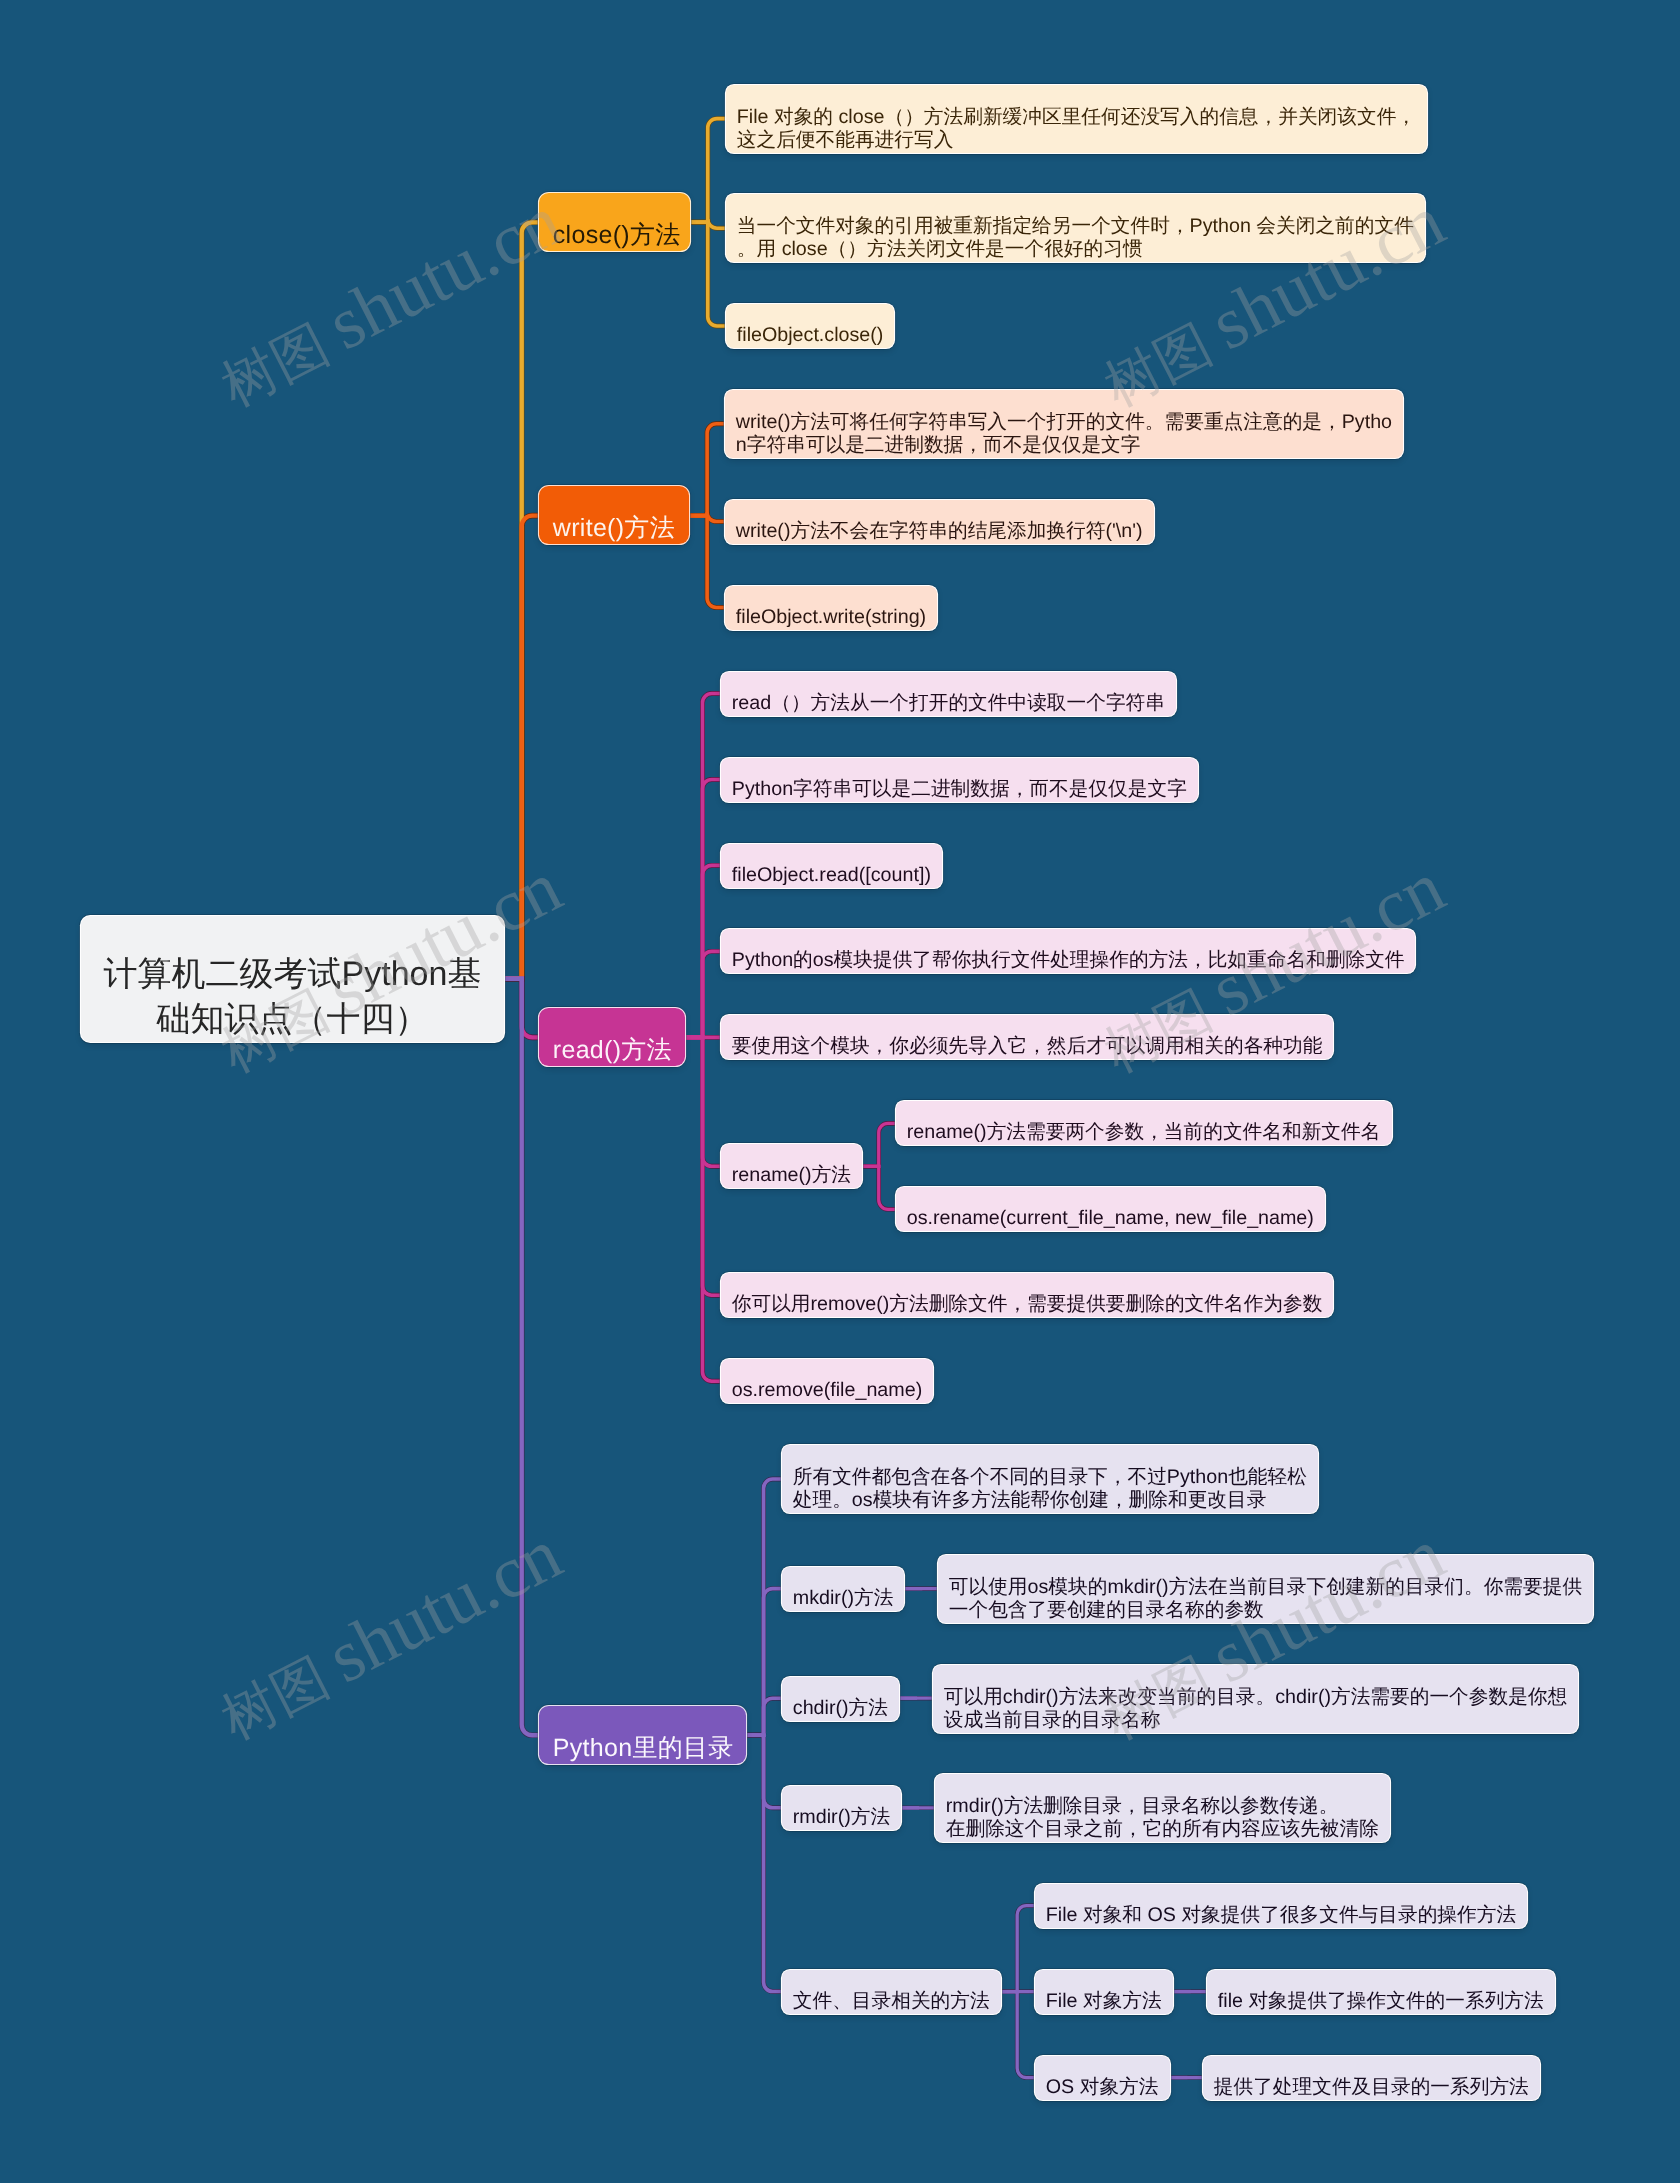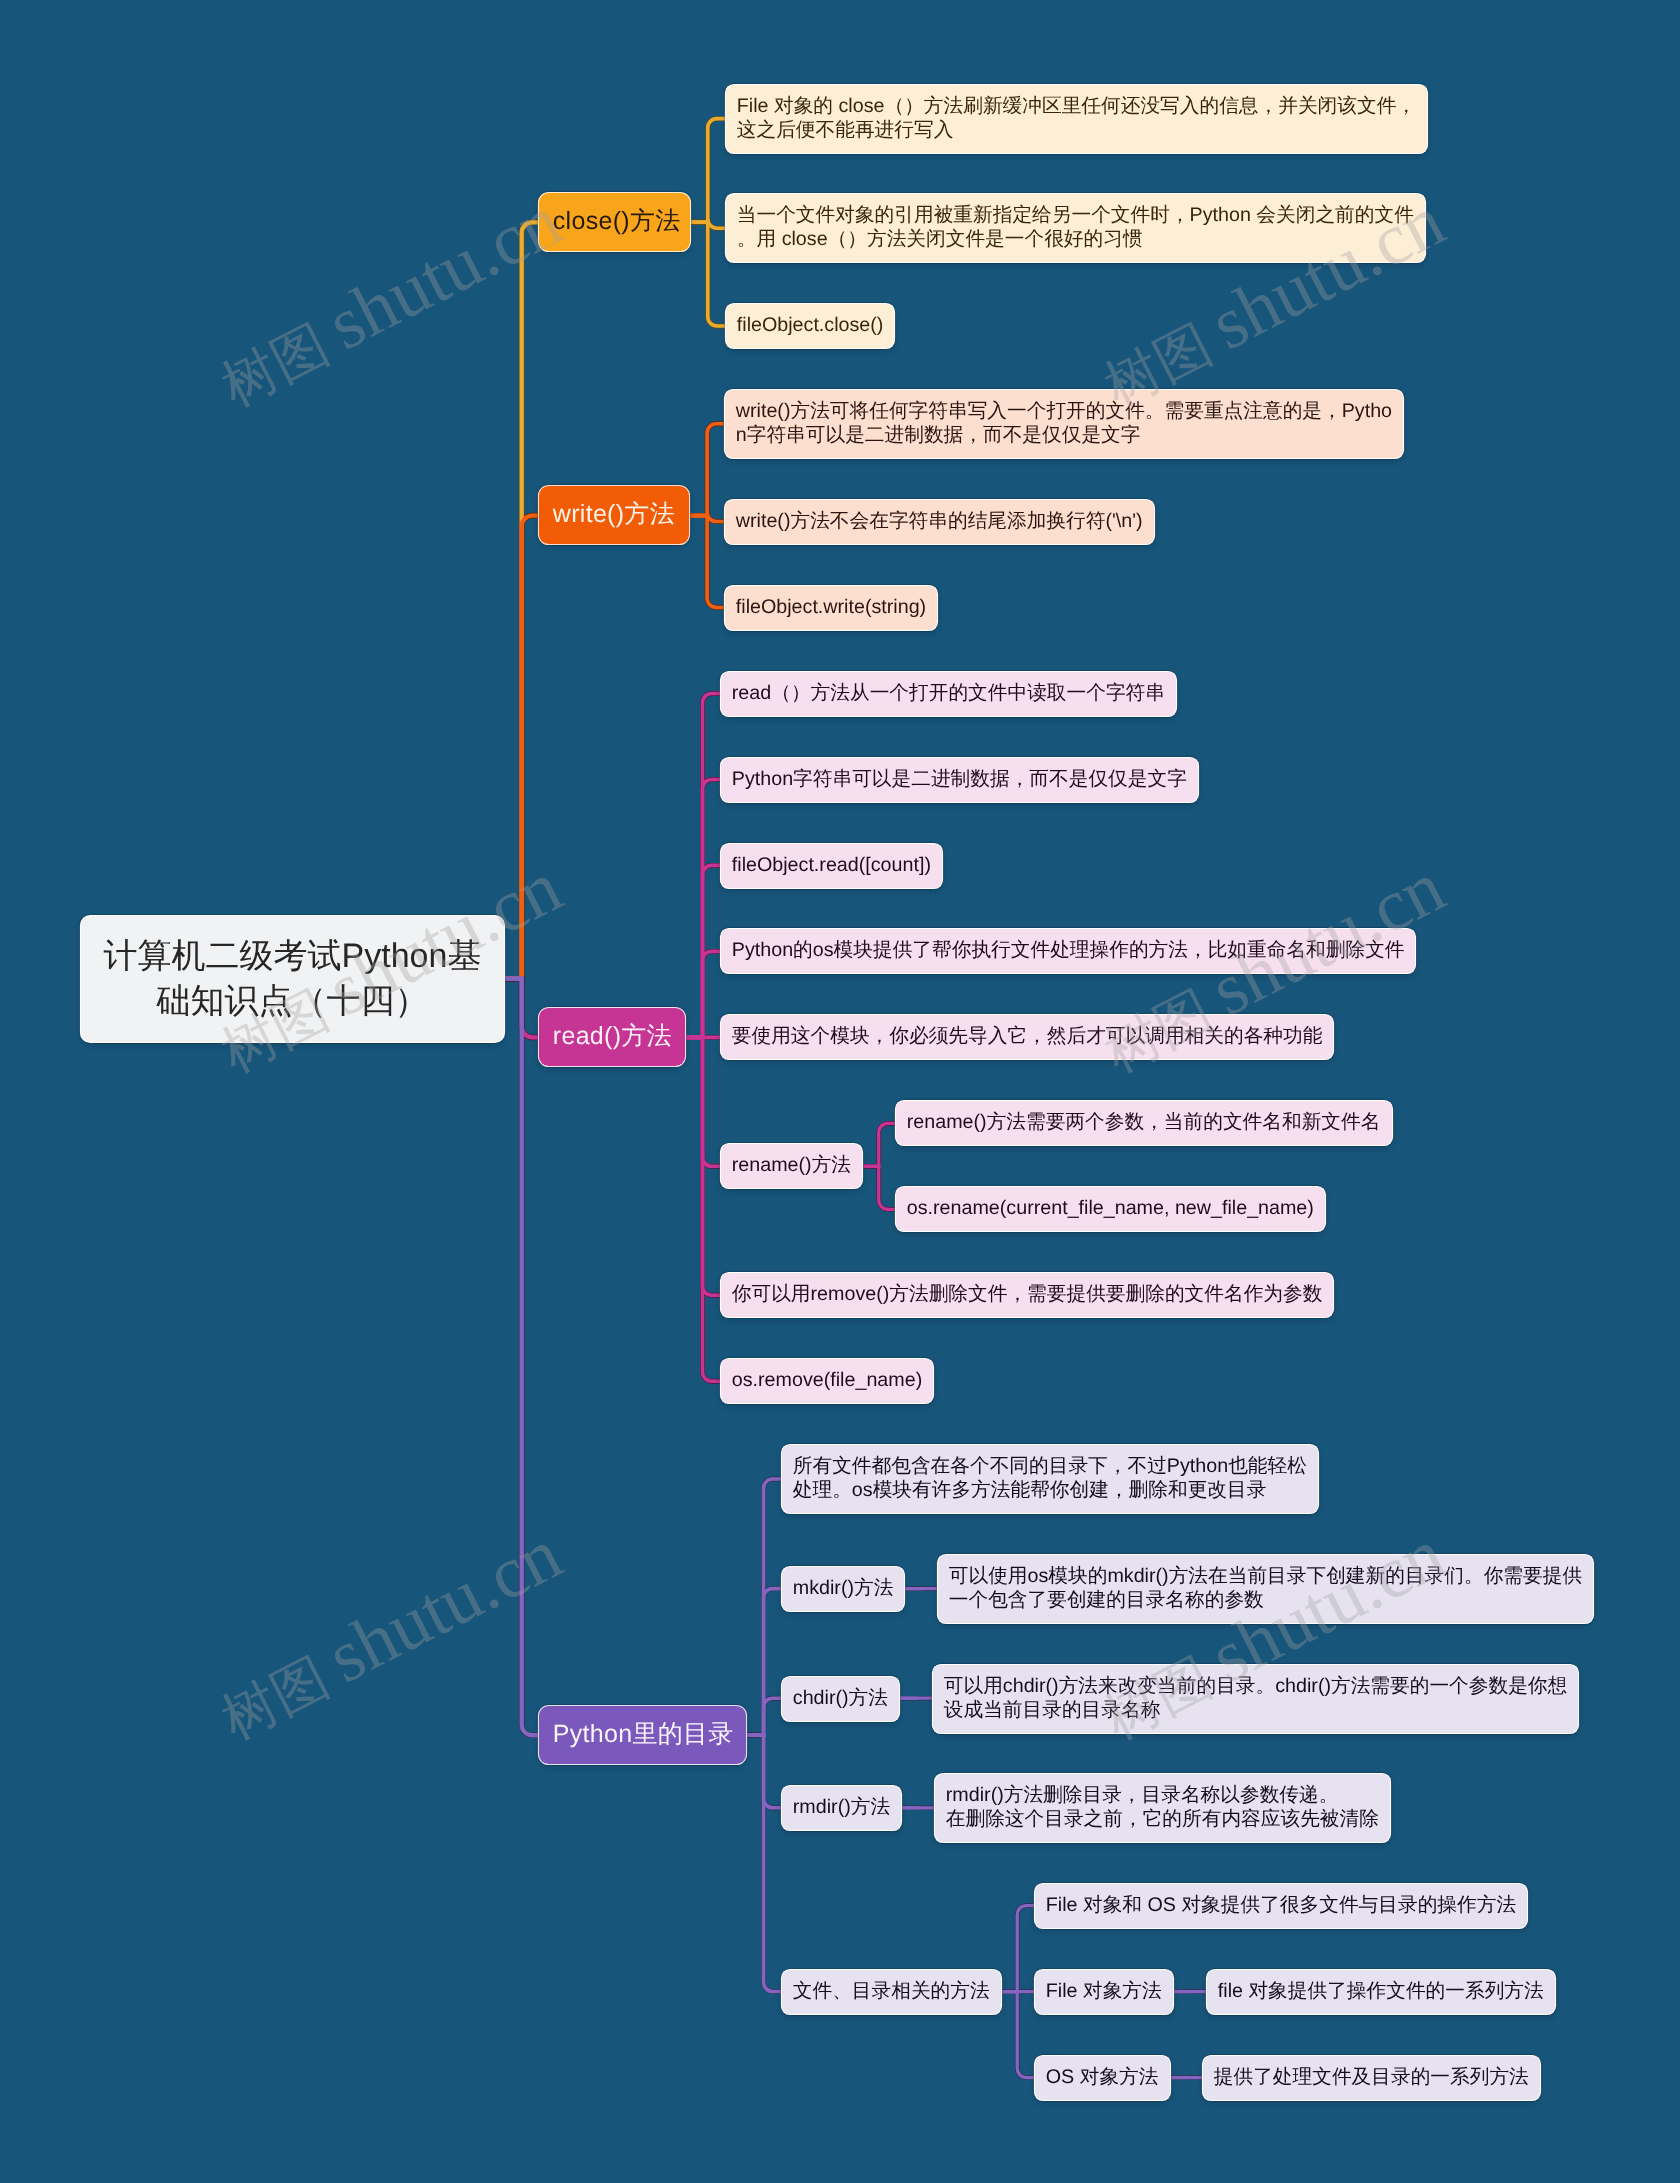--- a/index.html
+++ b/index.html
@@ -2,21 +2,21 @@
 <html style="font-size:10.5px"><head>
 <meta charset="utf-8">
 <style>
   html,body{margin:0;padding:0;}
   body{width:1680px;height:2183px;background:#17557a;position:relative;overflow:hidden;
        font-family:"Liberation Sans",sans-serif;
        -webkit-font-smoothing:antialiased;text-rendering:geometricPrecision;}
   .node,.wm{-webkit-font-smoothing:antialiased;}
   #stage{position:absolute;left:0;top:0;width:1680px;height:2183px;}
   svg#links{position:absolute;left:0;top:0;width:1680px;height:2183px;pointer-events:none;}
-  .node{position:absolute;box-sizing:border-box;display:flex;align-items:center;
+  .node{position:absolute;box-sizing:border-box;display:flex;align-items:flex-end;
         white-space:pre;}
   .wm{position:absolute;color:rgba(162,162,162,0.34);
       transform:rotate(-27deg);transform-origin:0 100%;white-space:nowrap;
       font-family:"Liberation Serif",serif;pointer-events:none;
       font-size:74px;line-height:74px;}
   .wm .cjk{font-size:55px;}
   #wmlayer{position:absolute;left:0;top:0;width:1680px;height:2183px;overflow:hidden;
            pointer-events:none;z-index:5;}
 </style>
 </head>

